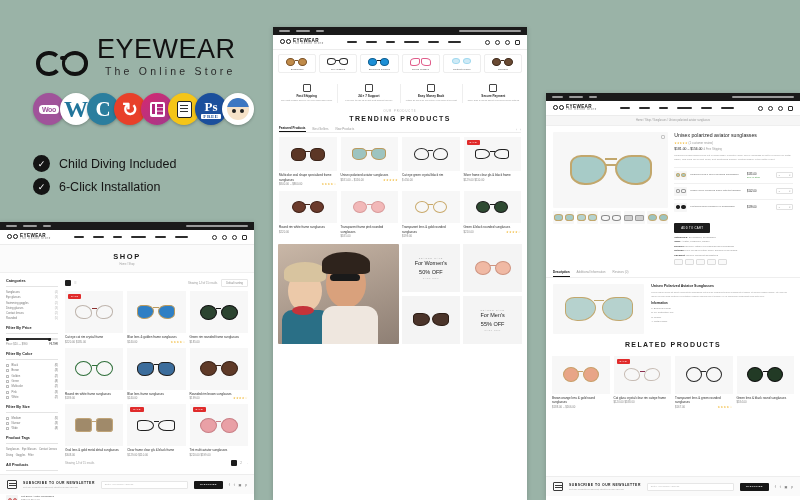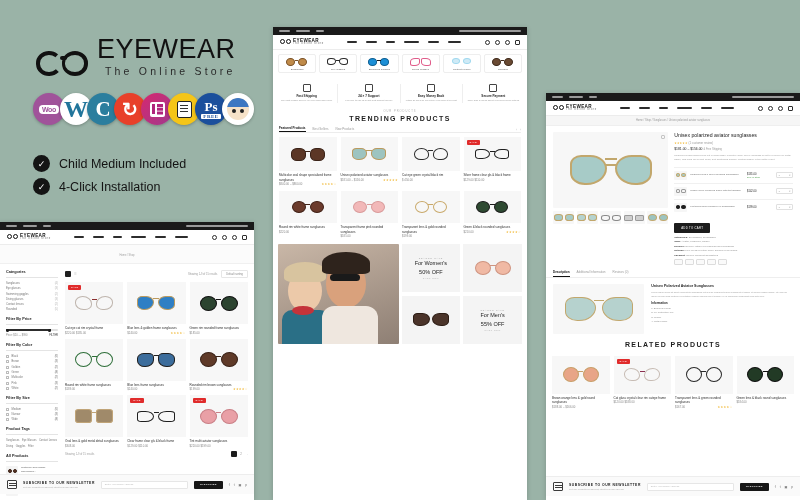--- a/index.html
+++ b/index.html
@@ -261,25 +261,25 @@
       <div class="badge b7">
           <span class="ps">Ps<small>FREE</small></span>
         </div>
       <div class="badge b8">
           <span class="chimp"></span>
         </div>
     </div>
 
     <div class="feat f1">
       <span class="tick">✓</span>
-      <span>Child Medium Included</span>
+      <span>Child Diving Included</span>
     </div>
     <div class="feat f2">
       <span class="tick">✓</span>
-      <span>4-Click Installation</span>
+      <span>6-Click Installation</span>
     </div>
   </div>
 
   <div class="mock" id="home">
 
     <div class="topbar">
       <div class="tb-left">
         <i style="width:11px"></i>
           <i style="width:14px"></i>
           <i style="width:8px"></i>
@@ -590,20 +590,21 @@
       </div>
       <div class="nv-icons">
         <em></em>
         <em></em>
         <em></em>
         <em class="sq"></em>
       </div>
     </div>
 
     <div class="page-head">
+      <div class="page-h">SHOP</div>
       <div class="crumb">Home / Shop</div>
     </div>
 
     <div class="shop-body">
 
       <div class="side">
         <div class="side-h">Categories</div>
         <div class="side-sep"></div>
         <div class="side-li">
             <span>Sunglasses</span>

